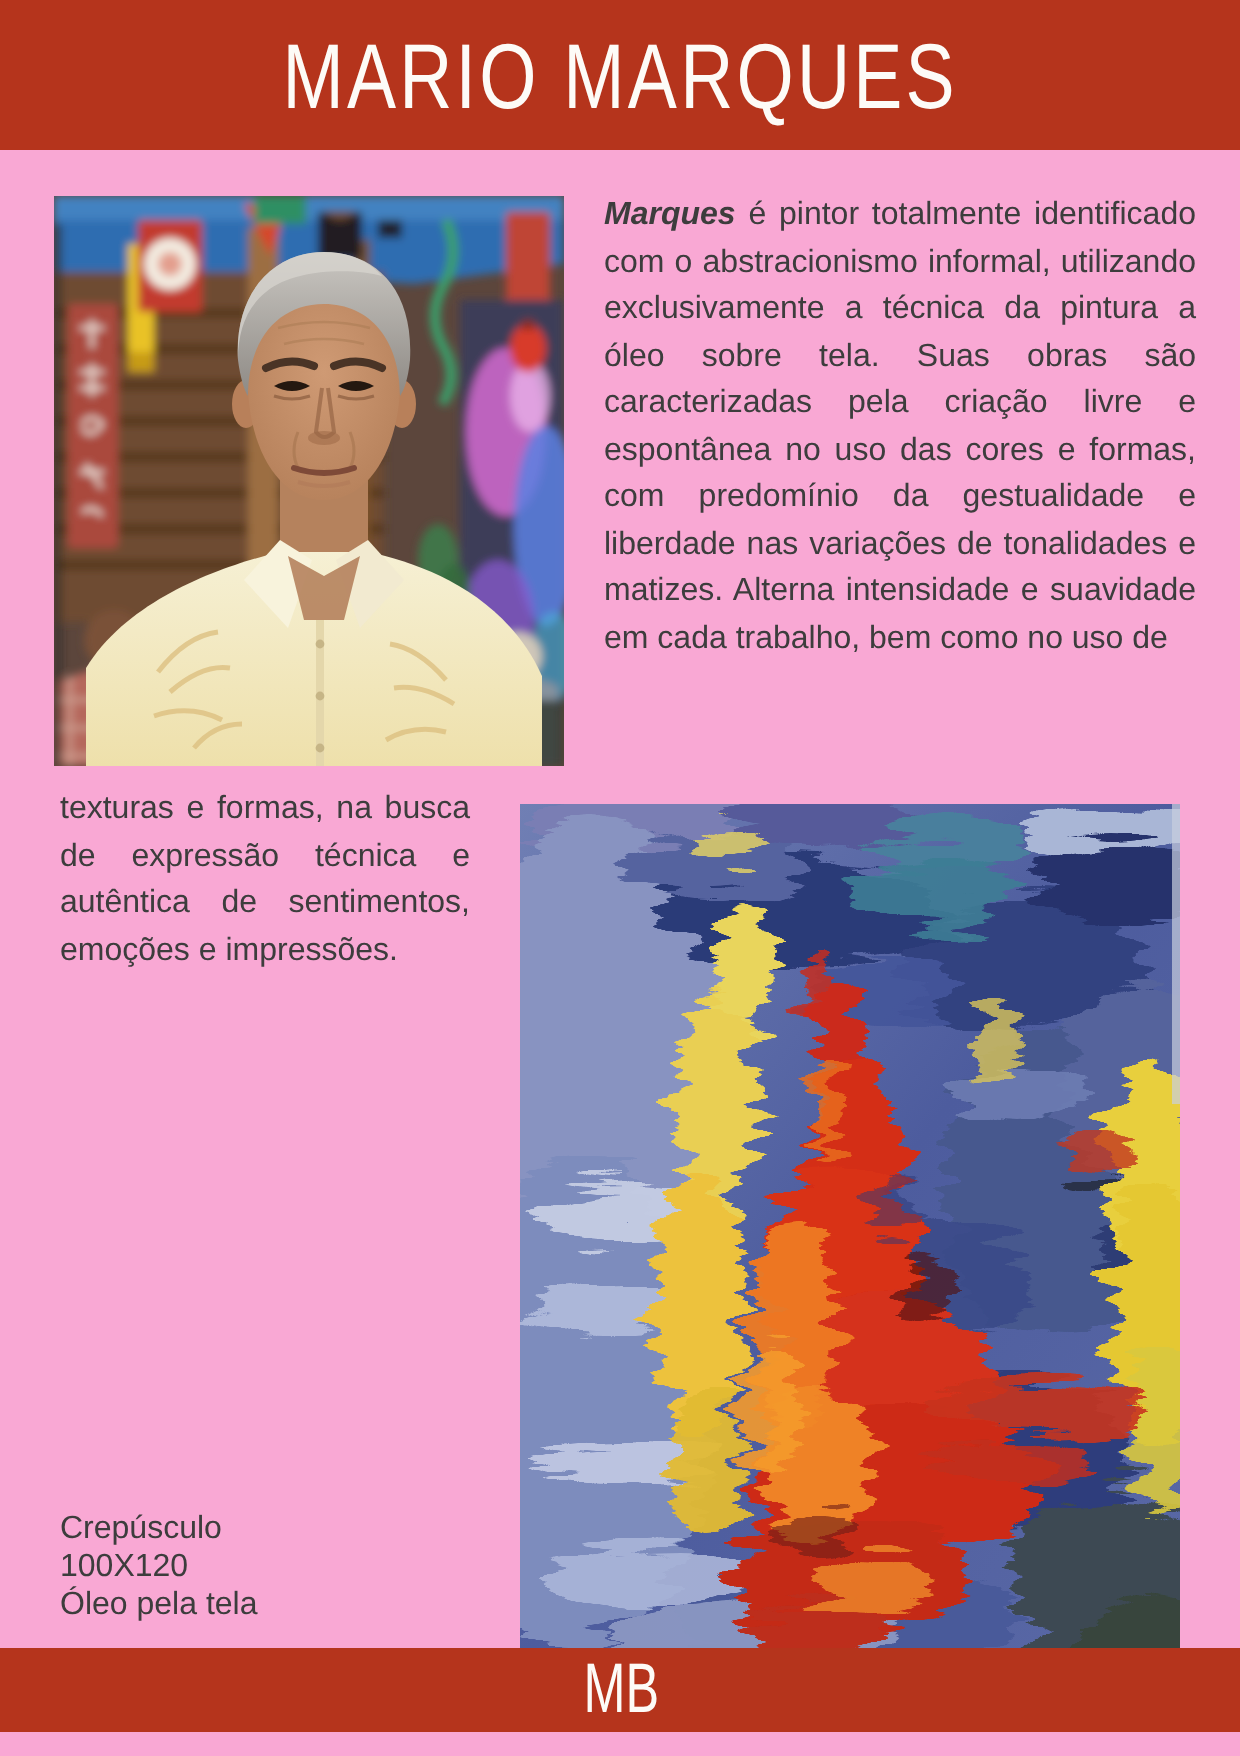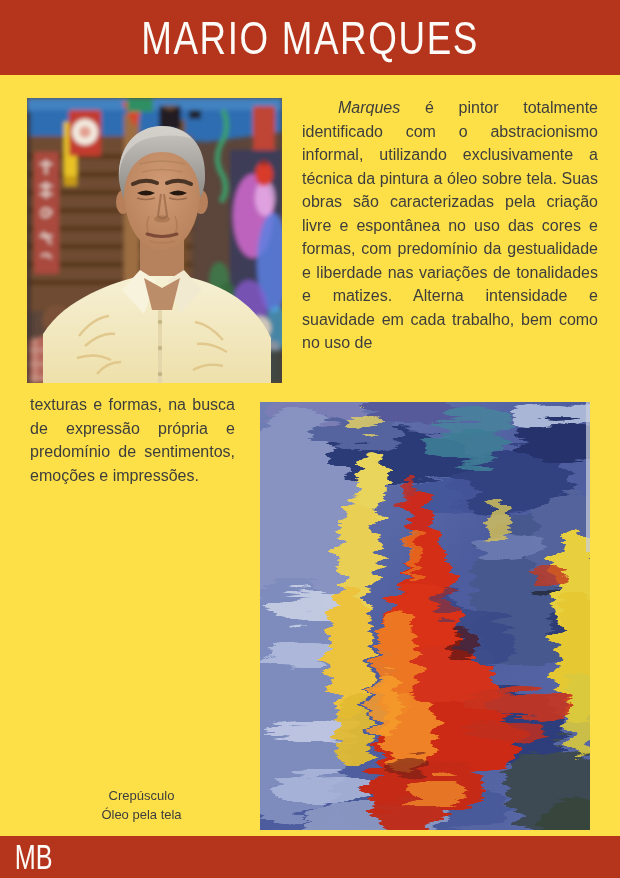--- a/index.html
+++ b/index.html
@@ -1,53 +1,53 @@
 <!DOCTYPE html>
 <html><head>
 <meta charset="utf-8">
 <style>
   * { margin:0; padding:0; box-sizing:border-box; }
   html, body { background:#ffffff; }
   .page {
     position:relative;
     width:620px; height:878px;
-    background:#fde047;
+    background:#f9a8d4;
     overflow:hidden;
     font-family:"Liberation Sans", sans-serif;
     color:#3d3d3d;
   }
   .bar {
     position:absolute; left:0; width:620px; background:#b5341c;
   }
   .bar-top { top:0; height:75px; display:flex; align-items:center; justify-content:center; }
-  .bar-bottom { bottom:0; height:42px; display:flex; align-items:center; justify-content:flex-start; padding-right:13px; }
+  .bar-bottom { bottom:12px; height:42px; display:flex; align-items:center; justify-content:center; padding-right:13px; }
   .title {
     color:#fdfbf7; font-size:46px; font-weight:400; letter-spacing:2px;
     transform:scaleX(0.80); transform-origin:center; white-space:nowrap;
   }
   .logo {
     color:#fdfbf7; font-size:35px; font-weight:400; letter-spacing:0;
     transform:scaleX(0.72); transform-origin:right center; white-space:nowrap;
   }
   figure { position:absolute; }
   figure svg { display:block; width:100%; height:100%; }
   .portrait { left:27px; top:98px; width:255px; height:285px; }
   .painting { left:260px; top:402px; width:330px; height:428px; }
   .bio-right {
     position:absolute; left:302px; top:96px; width:296px;
     font-size:16px; line-height:23.5px; text-align:justify;
   }
   .bio-left {
     position:absolute; left:30px; top:393px; width:205px;
     font-size:16px; line-height:23.5px; text-align:justify;
   }
-  .lead-name { font-weight:normal; font-style:italic;margin-left:36px; }
+  .lead-name { font-weight:bold; font-style:italic; }
   .caption {
-    position:absolute; left:30px; top:786px; width:223px;
-    text-align:center; font-size:13px; line-height:19px;
+    position:absolute; left:30px; top:755px; width:223px;
+    text-align:left; font-size:16px; line-height:19px;
   }
 </style>
 <title>MARIO MARQUES</title></head>
 <body>
 
 <div class="page">
 
   <header class="bar bar-top">
     <h1 class="title">MARIO MARQUES</h1>
   </header>
@@ -162,21 +162,21 @@
         <path d="M122,118 q-4,10 0,18 M148,118 q4,10 0,18" stroke="#a5754f" stroke-width="1.5" fill="none" opacity="0.6"></path>
         <path d="M120,136 q15,5 30,0" stroke="#7e4a38" stroke-width="3" fill="none" stroke-linecap="round"></path>
         <path d="M122,143 q13,4 26,0" stroke="#b07a58" stroke-width="2" fill="none" opacity="0.6"></path>
         <path d="M112,66 q23,-6 46,0 M115,74 q20,-5 40,0" stroke="#a87a52" stroke-width="1.3" fill="none" opacity="0.5"></path>
       </g>
     </svg>
   </figure>
 
   <p class="bio-right"><span class="lead-name">Marques</span> <span>é pintor totalmente identificado com o abstracionismo informal, utilizando exclusivamente a técnica da pintura a óleo sobre tela. Suas obras são caracterizadas pela criação livre e espontânea no uso das cores e formas, com predomínio da gestualidade e liberdade nas variações de tonalidades e matizes. Alterna intensidade e suavidade em cada trabalho, bem como no uso de</span></p>
 
-  <p class="bio-left">texturas e formas, na busca de expressão própria e predomínio de sentimentos, emoções e impressões.</p>
+  <p class="bio-left">texturas e formas, na busca de expressão técnica e autêntica de sentimentos, emoções e impressões.</p>
 
   <figure class="painting" role="img">
     <svg viewBox="0 0 330 428" preserveAspectRatio="none" aria-hidden="true">
       <defs>
         <linearGradient id="skyg" x1="0" y1="0" x2="1" y2="1">
           <stop offset="0" stop-color="#707fb4"></stop>
             <stop offset="0.5" stop-color="#4d5c9e"></stop>
             <stop offset="1" stop-color="#5a69a6"></stop>
         </linearGradient>
         <filter id="oil" x="-20%" y="-20%" width="140%" height="140%">
@@ -243,20 +243,21 @@
         <ellipse cx="205" cy="245" rx="16" ry="18" fill="#53140f" opacity="0.65"></ellipse>
         <ellipse cx="150" cy="362" rx="18" ry="10" fill="#6e1a12" opacity="0.6"></ellipse>
         <ellipse cx="185" cy="205" rx="12" ry="14" fill="#2c3a78" opacity="0.5"></ellipse>
       </g>
       <rect x="326" y="0" width="4" height="150" fill="#c9cede" opacity="0.7"></rect>
     </svg>
   </figure>
 
   <div class="caption">
     <div>Crepúsculo</div>
+    <div>100X120</div>
     <div>Óleo pela tela</div>
   </div>
 
   <footer class="bar bar-bottom">
     <span class="logo">MB</span>
   </footer>
 
 </div>
 
 </body></html>

